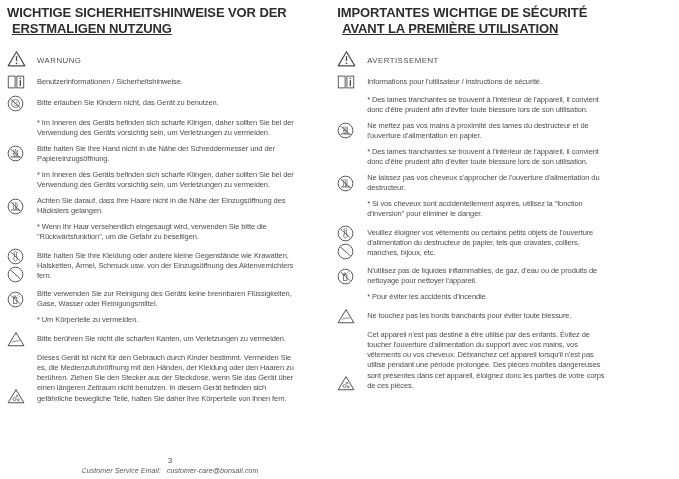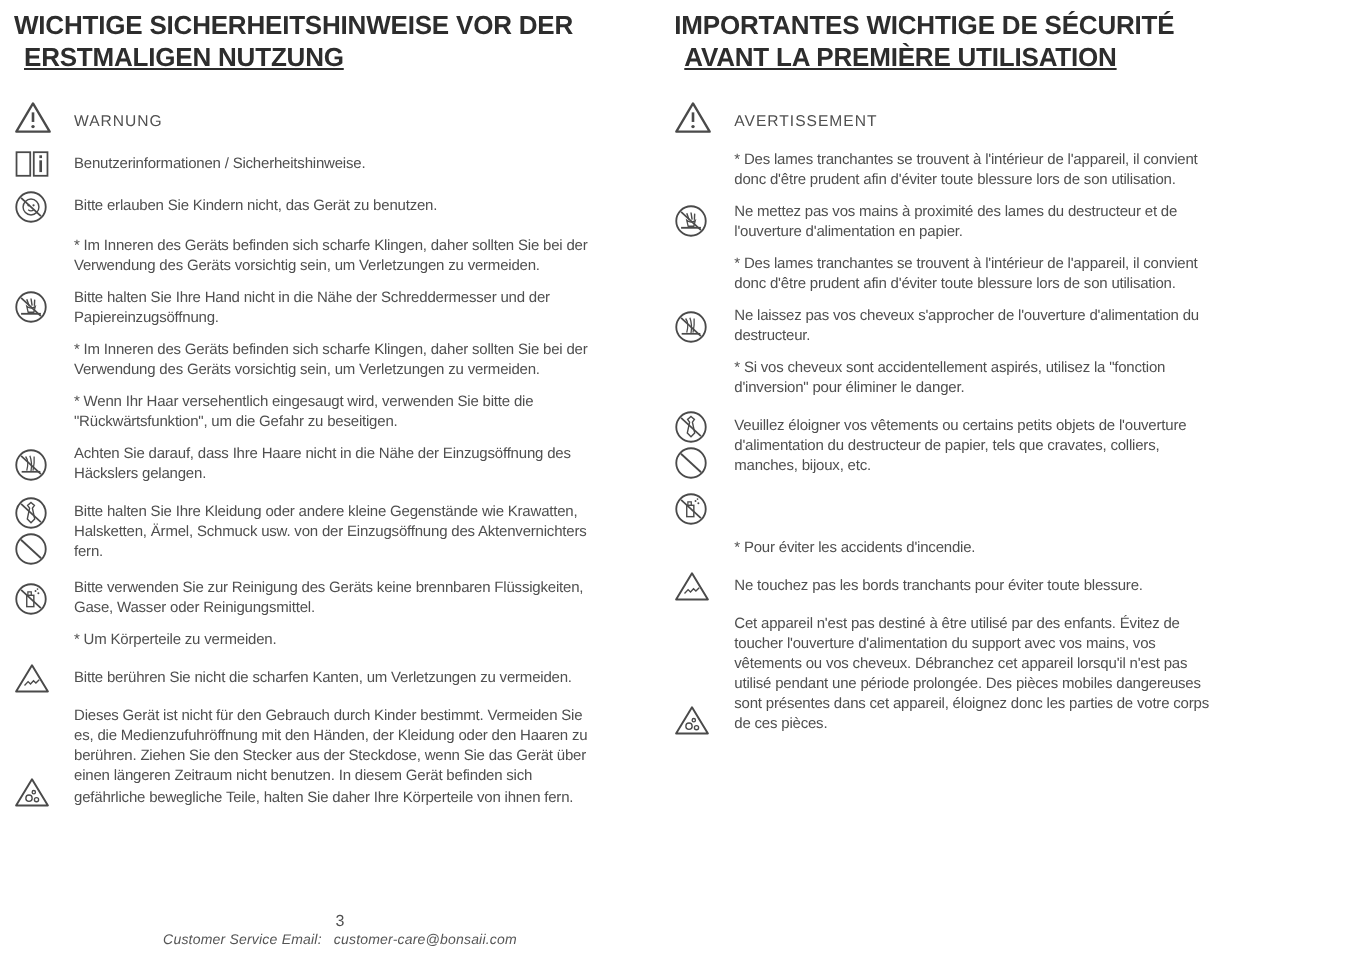--- a/index.html
+++ b/index.html
@@ -103,36 +103,36 @@
                 <line x1="5" y1="5.6" x2="19" y2="18.4" stroke="#4a4a4a" stroke-width="1.2"></line>
               </svg>
             </span>
           </div>
           <div class="txt">Bitte halten Sie Ihre Hand nicht in die Nähe der Schreddermesser und der Papiereinzugsöffnung.</div>
         </div>
         <div class="item note">
           <div class="icon-cell"></div>
           <div class="txt">* Im Inneren des Geräts befinden sich scharfe Klingen, daher sollten Sie bei der Verwendung des Geräts vorsichtig sein, um Verletzungen zu vermeiden.</div>
         </div>
-        <div class="item note">
-          <div class="icon-cell"></div>
-          <div class="txt">* Wenn Ihr Haar versehentlich eingesaugt wird, verwenden Sie bitte die "Rückwärtsfunktion", um die Gefahr zu beseitigen.</div>
-        </div>
         <div class="item i-no-hair-icon">
           <div class="icon-cell">
             <span class="icon">
               <svg width="17" height="17" viewBox="0 0 24 24">
                 <circle cx="12" cy="12" r="10.4" fill="none" stroke="#4a4a4a" stroke-width="1.3"></circle>
                 <path d="M8.2 6 q2.6 3.4 0.8 10 M11.2 5.4 q1.8 4.6 0.8 11 M14.2 6 q0.4 4.4 -0.8 10" fill="none" stroke="#4a4a4a" stroke-width="0.9"></path>
                 <line x1="5.4" y1="16.8" x2="18.6" y2="16.8" stroke="#4a4a4a" stroke-width="1.2"></line>
                 <line x1="5" y1="5.6" x2="19" y2="18.4" stroke="#4a4a4a" stroke-width="1.2"></line>
               </svg>
             </span>
           </div>
           <div class="txt">Achten Sie darauf, dass Ihre Haare nicht in die Nähe der Einzugsöffnung des Häckslers gelangen.</div>
+        </div>
+        <div class="item note">
+          <div class="icon-cell"></div>
+          <div class="txt">* Wenn Ihr Haar versehentlich eingesaugt wird, verwenden Sie bitte die "Rückwärtsfunktion", um die Gefahr zu beseitigen.</div>
         </div>
         <div class="item i-no-tie-icon">
           <div class="icon-cell">
             <span class="icon">
               <svg width="17" height="17" viewBox="0 0 24 24">
                 <circle cx="12" cy="12" r="10.4" fill="none" stroke="#4a4a4a" stroke-width="1.3"></circle>
                 <path d="M12 4.6 l2.4 2 -1.4 2 1.6 7.6 -2.6 2.6 -2.6 -2.6 1.6 -7.6 -1.4 -2 z" fill="none" stroke="#4a4a4a" stroke-width="1"></path>
                 <line x1="5" y1="5.6" x2="19" y2="18.4" stroke="#4a4a4a" stroke-width="1.2"></line>
               </svg>
             </span>
@@ -209,20 +209,33 @@
             <span class="icon">
               <svg width="19" height="17" viewBox="0 0 24 22">
                 <path d="M12 2.2 L22.8 20.5 H1.2 Z" fill="none" stroke="#4a4a4a" stroke-width="1.5" stroke-linejoin="round"></path>
                 <line x1="12" y1="8" x2="12" y2="14.2" stroke="#4a4a4a" stroke-width="1.7"></line>
                 <circle cx="12" cy="17.2" r="1.1" fill="#4a4a4a"></circle>
               </svg>
             </span>
           </div>
           <div class="txt">AVERTISSEMENT</div>
         </div>
+        <div class="item i-book-info-icon">
+          <div class="icon-cell">
+            <span class="icon">
+              <svg width="18" height="14" viewBox="0 0 24 19">
+                <rect x="1.5" y="1.5" width="9.3" height="16" fill="none" stroke="#4a4a4a" stroke-width="1.2"></rect>
+                <rect x="13.2" y="1.5" width="9.3" height="16" fill="none" stroke="#4a4a4a" stroke-width="1.2"></rect>
+                <rect x="17" y="7" width="1.8" height="8" fill="#4a4a4a"></rect>
+                <rect x="17" y="3.6" width="1.8" height="1.9" fill="#4a4a4a"></rect>
+              </svg>
+            </span>
+          </div>
+          <div class="txt">Informations pour l'utilisateur / instructions de sécurité.</div>
+        </div>
         <div class="item note">
           <div class="icon-cell"></div>
           <div class="txt">* Des lames tranchantes se trouvent à l'intérieur de l'appareil, il convient donc d'être prudent afin d'éviter toute blessure lors de son utilisation.</div>
         </div>
         <div class="item i-no-hand-icon">
           <div class="icon-cell">
             <span class="icon">
               <svg width="17" height="17" viewBox="0 0 24 24">
                 <circle cx="12" cy="12" r="10.4" fill="none" stroke="#4a4a4a" stroke-width="1.3"></circle>
                 <line x1="5" y1="16.8" x2="19" y2="16.8" stroke="#4a4a4a" stroke-width="1.3"></line>
@@ -280,20 +293,21 @@
                 <circle cx="12" cy="12" r="10.4" fill="none" stroke="#4a4a4a" stroke-width="1.3"></circle>
                 <rect x="9" y="9.4" width="5" height="8" fill="none" stroke="#4a4a4a" stroke-width="1"></rect>
                 <path d="M9.8 9.4 v-2.4 h2.4 v2.4" fill="none" stroke="#4a4a4a" stroke-width="0.9"></path>
                 <circle cx="15.2" cy="6.4" r="0.7" fill="#4a4a4a"></circle>
                 <circle cx="17.2" cy="8" r="0.7" fill="#4a4a4a"></circle>
                 <circle cx="16.6" cy="5" r="0.6" fill="#4a4a4a"></circle>
                 <line x1="5" y1="5.6" x2="19" y2="18.4" stroke="#4a4a4a" stroke-width="1.2"></line>
               </svg>
             </span>
           </div>
+          <div class="txt">N'utilisez pas de liquides inflammables, de gaz, d'eau ou de produits de nettoyage pour nettoyer l'appareil.</div>
         </div>
         <div class="item note">
           <div class="icon-cell"></div>
           <div class="txt">* Pour éviter les accidents d'incendie.</div>
         </div>
         <div class="item i-sharp-edges-icon">
           <div class="icon-cell">
             <span class="icon">
               <svg width="18" height="16" viewBox="0 0 24 21">
                 <path d="M12 2 L22.6 19.5 H1.4 Z" fill="none" stroke="#4a4a4a" stroke-width="1.3" stroke-linejoin="round"></path>

